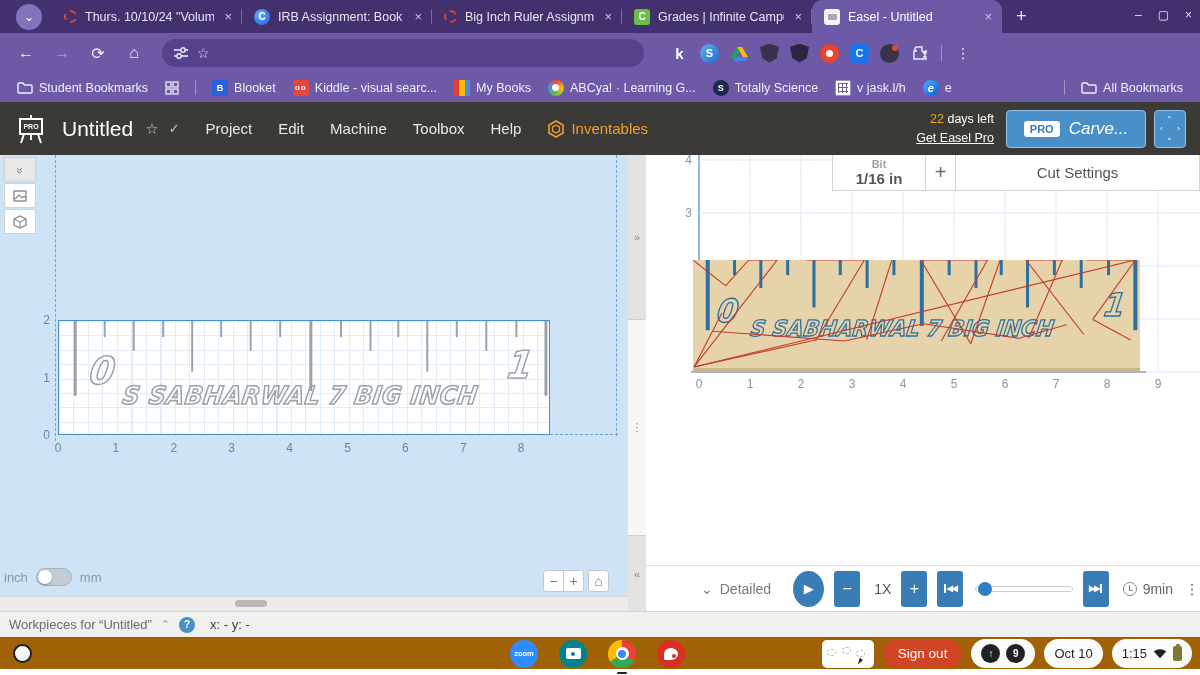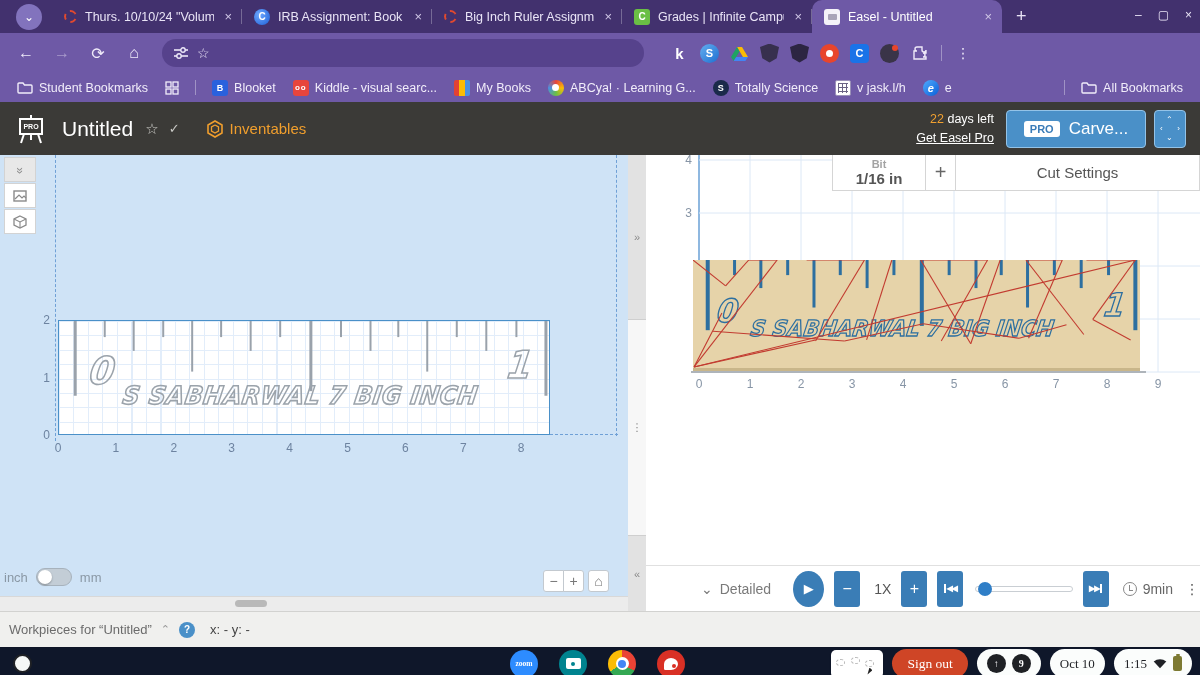--- a/index.html
+++ b/index.html
@@ -69,21 +69,21 @@
   .etitle { color:#fff; font-size:21px; margin-left:14px; font-weight:normal; }
   .etstar { color:#c9c9c5; font-size:15px; margin-left:12px; }
   .etcheck { color:#c9c9c5; font-size:13px; margin-left:10px; }
   .emenu { display:flex; gap:26px; margin-left:26px; color:#e8e8e4; font-size:15px; }
   .brand { display:flex; align-items:center; gap:6px; margin-left:26px; color:#f09e2d; font-size:15px; }
   .trial { margin-left:auto; text-align:right; color:#fff; font-size:12.5px; line-height:1.45; }
   .trial b { color:#f0a030; font-weight:normal; }
   .trial a { color:#fff; text-decoration:underline; }
   .carvebtn { margin-left:12px; width:140px; height:38px; background:#4a90c8; border:1px solid #93c3e8; border-radius:4px; display:flex; align-items:center; justify-content:center; gap:9px; }
   .carvebtn .pro { background:#fff; color:#3a7cb8; font-size:11px; font-weight:bold; padding:2px 6px; border-radius:3px; }
-  .carvebtn .lbl { color:#fff; font-size:17px; }
+  .carvebtn .lbl { color:#fff; font-size:17px;font-style:italic; }
   .panbtn { margin-left:8px; width:32px; height:38px; background:#4a90c8; border:1px solid #93c3e8; border-radius:4px; position:relative; color:#fff; }
   .panbtn span { position:absolute; font-size:8px; line-height:8px; }
 
   
   .workspace { height:456px; position:relative; display:flex; }
   .canvas-left { width:628px; height:456px; position:relative; background:#cfe3f6; overflow:hidden; }
   .lc-hstrip { position:absolute; left:0; bottom:0; width:100%; height:15px; background:#ececec; border-top:1px solid #d8d8d8; }
   .lc-thumb { position:absolute; left:235px; bottom:4px; width:32px; height:7px; border-radius:4px; background:#b9b9b9; }
   .minibar { position:absolute; left:4px; top:2px; width:32px; display:flex; flex-direction:column; gap:1px; z-index:5; }
   .minibtn { height:25px; background:#fff; border:1px solid #d3d3d3; display:flex; align-items:center; justify-content:center; color:#8a8a8a; }
@@ -133,27 +133,27 @@
   .speed { color:#555; font-size:14px; margin-left:14px; }
   .skip { font-size:8px; letter-spacing:-1px; font-weight:bold; }
   .slider { width:112px; height:6px; background:#fff; border:1px solid #c9ced3; border-radius:3px; margin-left:12px; position:relative; }
   .slider i { position:absolute; left:2px; top:-5px; width:14px; height:14px; background:#2f7ec7; border-radius:50%; }
   .timebox { display:flex; align-items:center; gap:6px; color:#666; font-size:14px; margin-left:14px; }
   .clockic { width:14px; height:14px; border:1.5px solid #888; border-radius:50%; position:relative; }
   .clockic::after { content:""; position:absolute; left:5px; top:2px; width:3px; height:5px; border-left:1.5px solid #888; border-bottom:1.5px solid #888; }
   .pbmenu { color:#555; font-size:14px; margin-left:12px; letter-spacing:1px; }
 
   
-  .statusbar { height:36px; background:#f0f0ee; border-top:1px solid #d2d2d0; display:flex; align-items:center; gap:9px; padding:0 9px; font-size:13px; color:#6b6b6b; }
+  .statusbar { height:26px; background:#f0f0ee; border-top:1px solid #d2d2d0; display:flex; align-items:center; gap:9px; padding:0 9px; font-size:13px; color:#6b6b6b; }
   .sb-chev { color:#999; font-size:11px; }
   .sb-help { width:16px; height:16px; border-radius:50%; background:#4a90c8; color:#fff; font-size:10px; font-weight:bold; display:flex; align-items:center; justify-content:center; }
   .sb-coords { color:#444; margin-left:6px; }
 
   
-  .shelf { height:32px; background:#0f172a; border-top:1px solid rgba(0,0,0,.06); display:flex; align-items:center; position:relative;font-family:Liberation Serif, serif; }
+  .shelf { height:32px; background:#a16207; border-top:1px solid rgba(0,0,0,.06); display:flex; align-items:center; position:relative; }
   .launcher { width:19px; height:19px; border:2.5px solid #1f2125; border-radius:50%; background:#f6f8f7; margin-left:13px; }
   .appdock { position:absolute; left:510px; display:flex; gap:21px; align-items:center; }
   .app { width:28px; height:28px; border-radius:50%; display:flex; align-items:center; justify-content:center; position:relative; }
   .app.zoomapp { background:#2d8cff; color:#fff; font-size:7.5px; font-weight:bold; }
   .app.cast { background:#00838f; }
   .app.cast i { width:15px; height:11px; background:#fff; border-radius:2px; display:flex; align-items:center; justify-content:center; }
   .app.cast i b { width:4px; height:4px; background:#00838f; border-radius:50%; }
   .app.chrome { background:conic-gradient(#ea4335 0 33%, #34a853 33% 66%, #fbbc05 66% 100%); }
   .app.chrome i { width:13px; height:13px; background:#fff; border-radius:50%; display:flex; align-items:center; justify-content:center; }
   .app.chrome i b { width:8px; height:8px; background:#4285f4; border-radius:50%; }
@@ -323,20 +323,27 @@
       <rect x="6" y="7" width="22" height="15" fill="none" stroke="#fff" stroke-width="2"></rect>
       <text x="17" y="17" text-anchor="middle" fill="#fff" font-size="7" font-weight="bold" font-family="Liberation Sans,sans-serif">PRO</text>
       <line x1="17" y1="3" x2="17" y2="7" stroke="#fff" stroke-width="2"></line>
       <line x1="10" y1="22" x2="7" y2="31" stroke="#fff" stroke-width="2"></line>
       <line x1="24" y1="22" x2="27" y2="31" stroke="#fff" stroke-width="2"></line>
       <line x1="17" y1="22" x2="17" y2="28" stroke="#fff" stroke-width="2"></line>
     </svg>
     <span class="etitle">Untitled</span>
     <span class="etstar">☆</span>
     <span class="etcheck">✓</span>
+    <div class="emenu" id="emenu">
+        <span>Project</span>
+        <span>Edit</span>
+        <span>Machine</span>
+        <span>Toolbox</span>
+        <span>Help</span>
+      </div>
     <div class="brand">
       <svg width="18" height="18" viewBox="0 0 18 18">
         <polygon points="9,1 16,5 16,13 9,17 2,13 2,5" fill="none" stroke="#f09e2d" stroke-width="1.6"></polygon>
         <polyline points="9,5 12.5,7 12.5,11 9,13 5.5,11 5.5,7 9,5" fill="none" stroke="#f09e2d" stroke-width="1.3"></polyline>
       </svg>
       <span>Inventables</span>
     </div>
     <div class="trial">
       <div><b>22</b><span> days left</span></div>
       <a>Get Easel Pro</a>

